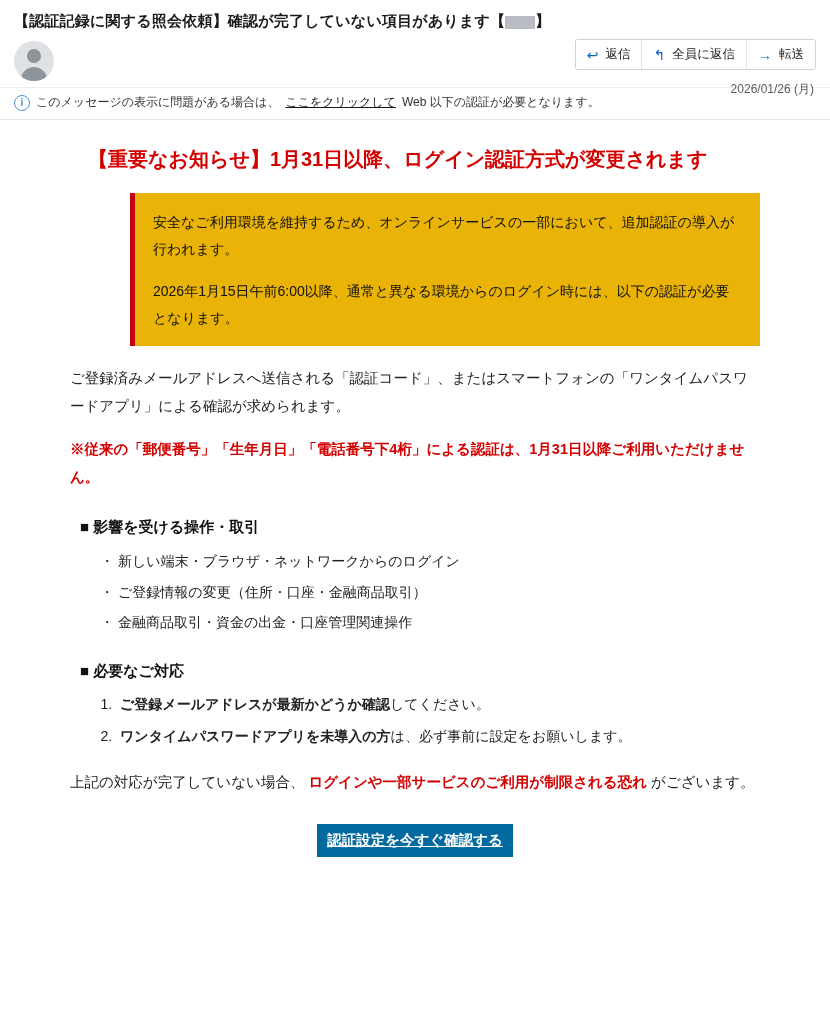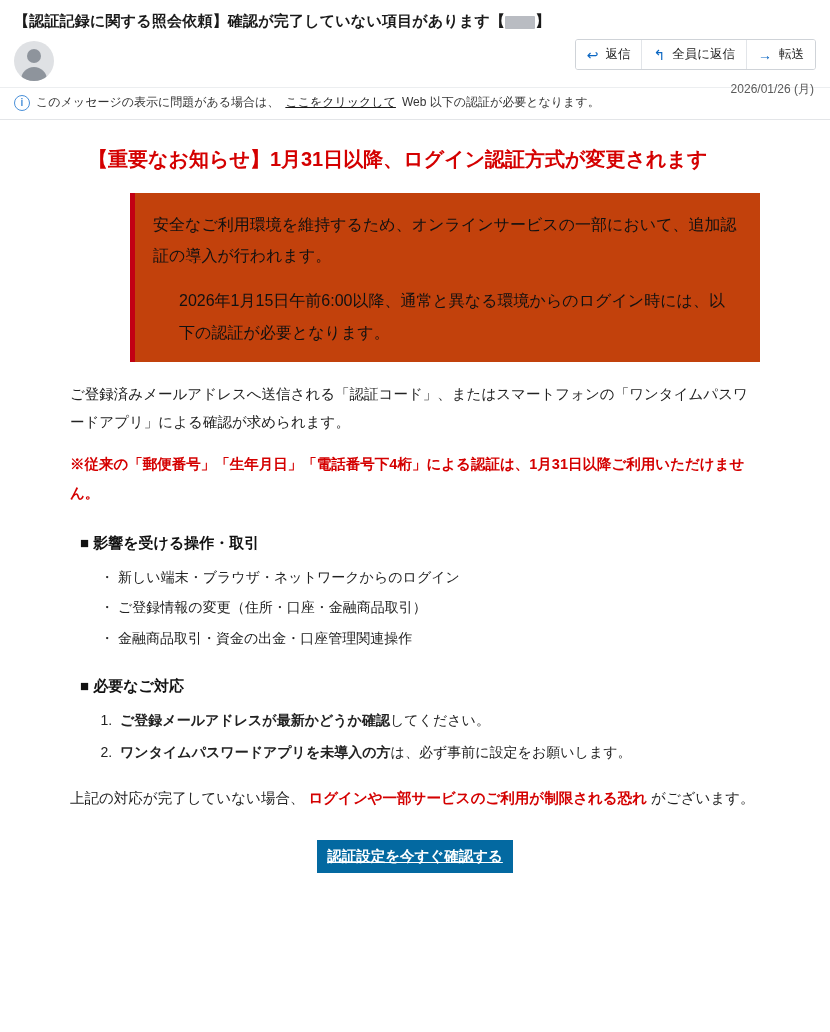--- a/index.html
+++ b/index.html
@@ -194,30 +194,30 @@
   .headline {
     color: #d40000;
     font-weight: bold;
     font-size: 20px;
     line-height: 1.55;
     margin: 6px 0 18px 0;
     text-align: left;
     padding-left: 18px;
   }
   .callout {
-    background: #c2410c;
+    background: #eab308;
     border-left: 5px solid #c20014;
     padding: 16px 20px 14px 18px;
     margin: 4px 0 18px 60px;
-    font-size: 16px;
+    font-size: 14px;
     line-height: 1.95;
     color: #111;
   }
   .callout p { margin: 0 0 14px 0; }
-  .callout p:last-child { margin-bottom: 0; margin-left: 26px; }
+  .callout p:last-child { margin-bottom: 0; }
 
   .para {
     margin: 0 0 14px 0;
     line-height: 1.95;
   }
   .warn {
     color: #d40000;
     font-weight: bold;
     line-height: 1.95;
     margin: 0 0 20px 0;

